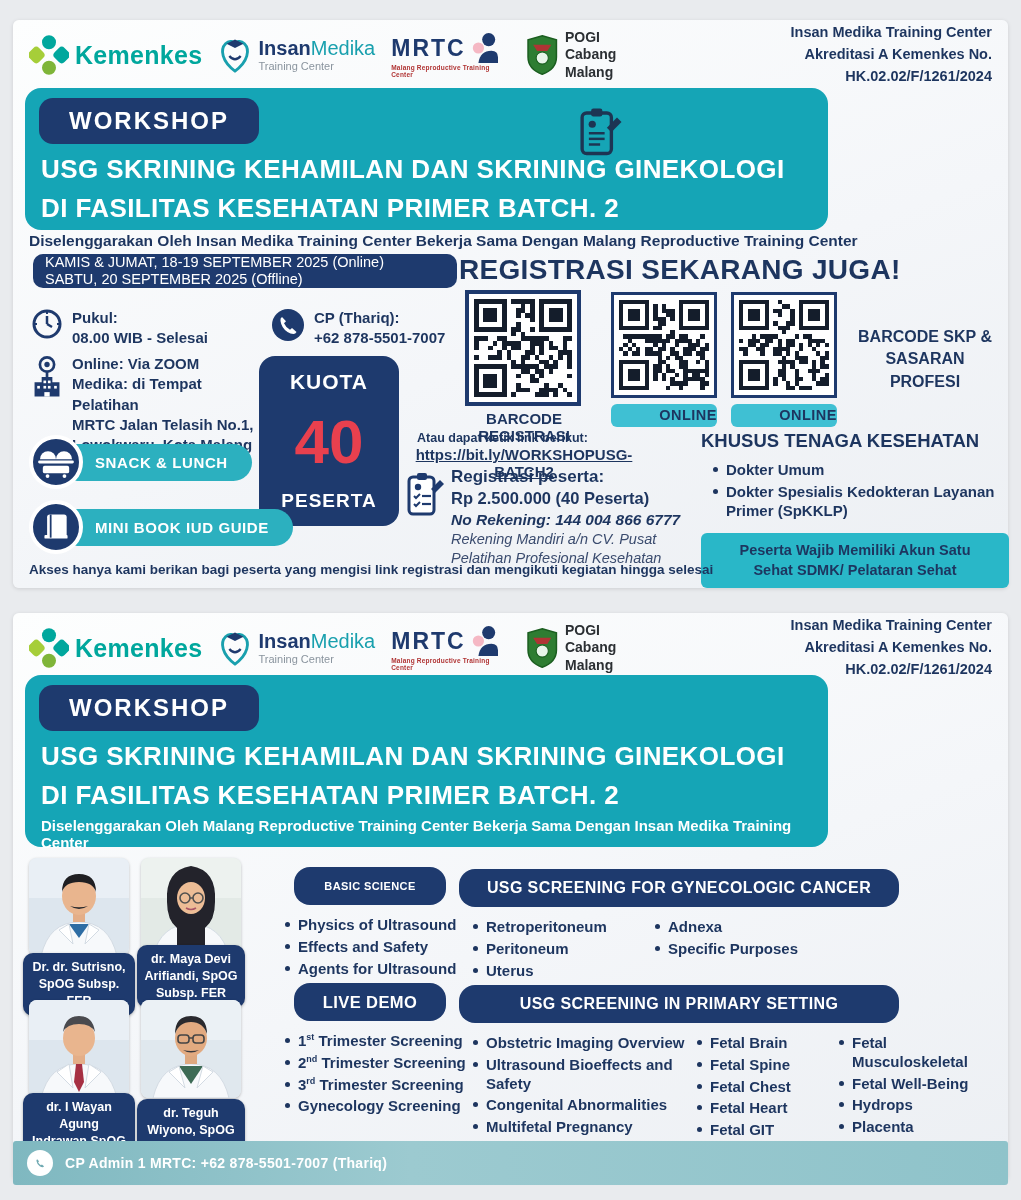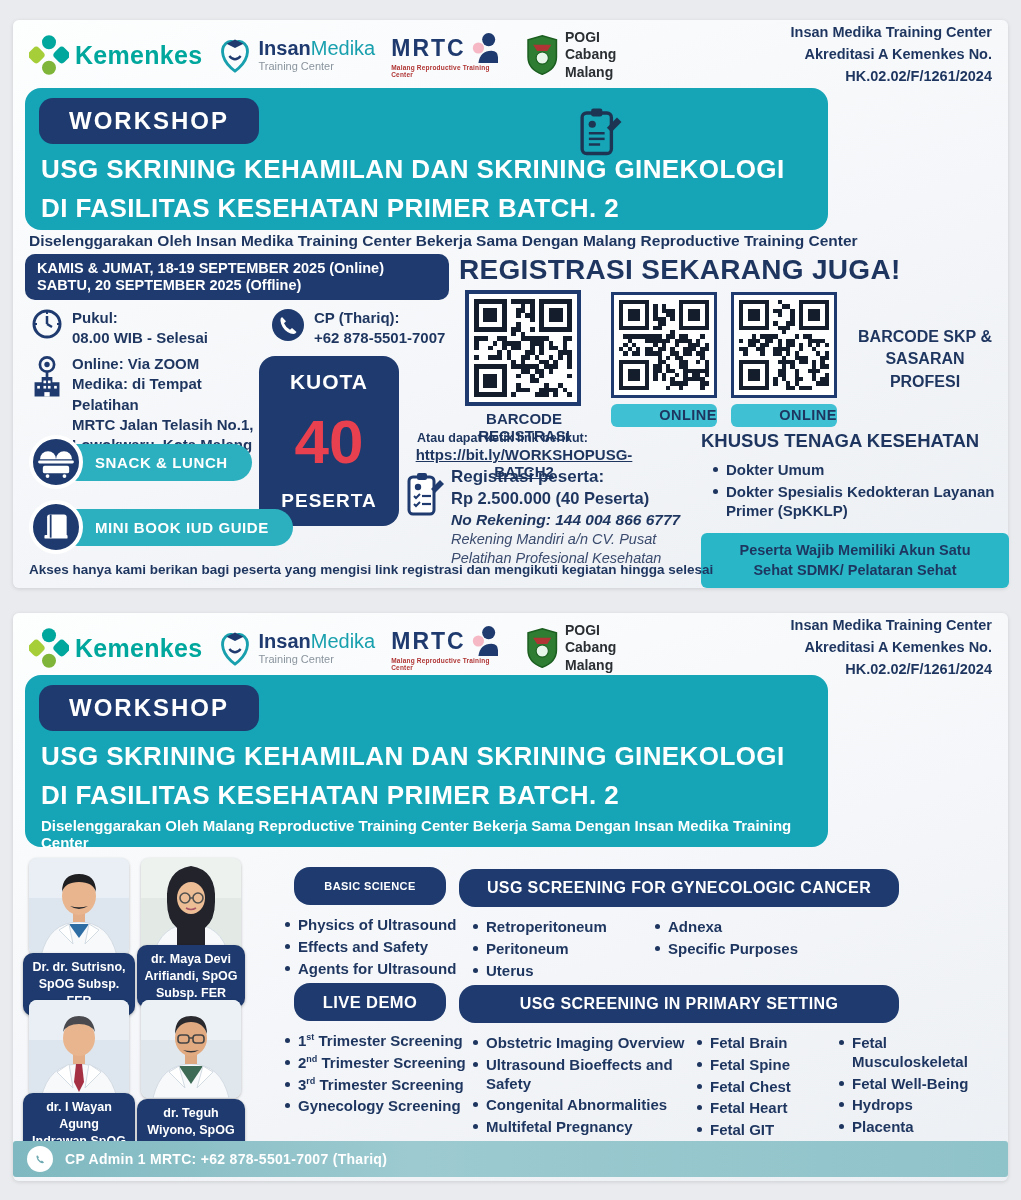--- a/index.html
+++ b/index.html
@@ -30,22 +30,22 @@
   #banner1{top:68px;height:142px;} #banner2{top:62px;height:172px;}
   .wpill{position:absolute;left:14px;top:10px;background:#1e3a6e;color:#fff;font-size:24px;font-weight:bold;
          letter-spacing:2px;padding:9px 30px;border-radius:14px;}
   .btitle{position:absolute;left:16px;top:62px;color:#fff;font-weight:bold;font-size:26px;
           letter-spacing:.4px;line-height:39px;white-space:nowrap;}
   .bsub{position:absolute;left:16px;top:142px;color:#fff;font-weight:bold;font-size:15px;}
   .banner-clip{position:absolute;right:206px;top:16px;}
 
   
   .sub1{position:absolute;top:212px;left:16px;width:965px;font-size:15.5px;font-weight:bold;color:#1d355f;}
-  .dateband{position:absolute;top:234px;left:12px;width:400px;background:#1e3a6e;color:#fff;border-radius:10px;
-            padding:6px 12px;font-size:14.5px;font-weight:bold;line-height:17px;}
+  .dateband{position:absolute;top:234px;left:20px;width:400px;background:#1e3a6e;color:#fff;border-radius:10px;
+            padding:0 12px;font-size:14.5px;font-weight:normal;line-height:17px;}
   .inforow{position:absolute;display:flex;gap:9px;align-items:flex-start;}
   .inforow .txt{font-size:15px;font-weight:bold;line-height:1.35;color:#1d355f;}
   .kuota{position:absolute;left:246px;top:336px;width:140px;height:170px;background:#1e3a6e;border-radius:16px;
          display:flex;flex-direction:column;align-items:center;justify-content:space-between;padding:14px 0;box-sizing:border-box;}
   .kuota .kl{color:#fff;font-size:21px;font-weight:bold;letter-spacing:1px;}
   .kuota .kv{color:#e8404e;font-size:62px;font-weight:bold;line-height:.9;}
   .kuota .ku{color:#fff;font-size:19px;font-weight:bold;letter-spacing:1px;}
   .perk{position:absolute;display:flex;align-items:center;}
   .perk .circ{width:54px;height:54px;border-radius:50%;background:#1e3a6e;border:4px solid #fff;z-index:2;
               display:flex;align-items:center;justify-content:center;box-sizing:border-box;}
@@ -84,21 +84,21 @@
   .blist li{display:flex;gap:8px;margin:3px 0;font-weight:bold;color:#1d355f;font-size:15px;line-height:1.25;}
   .blist .dot{width:5px;height:5px;border-radius:50%;background:#1d355f;margin-top:6px;flex:none;}
   sup{font-size:.6em;}
 
   
   .photo{position:absolute;width:100px;height:98px;border-radius:8px;overflow:hidden;box-shadow:0 1px 3px rgba(0,0,0,.25);}
   .plate{position:absolute;background:#1e3a6e;border-radius:10px;color:#fff;font-size:12.5px;font-weight:bold;
          text-align:center;padding:6px 5px;line-height:1.35;box-sizing:border-box;box-shadow:0 1px 3px rgba(0,0,0,.3);}
   .secpill{position:absolute;background:#1e3a6e;border-radius:16px;color:#fff;font-weight:bold;text-align:center;
            display:flex;align-items:center;justify-content:center;letter-spacing:.4px;}
-  .cpbar{position:absolute;left:0;top:528px;width:995px;height:36px;border-radius:3px;
+  .cpbar{position:absolute;left:0;top:528px;width:995px;height:44px;border-radius:3px;
          background:linear-gradient(90deg,#7fb8c0,#9ccad0 40%,#8fc3ca);display:flex;align-items:center;}
   .cpbar .cpcirc{width:26px;height:26px;border-radius:50%;background:#fff;margin-left:14px;
                  display:flex;align-items:center;justify-content:center;flex:none;}
   .cpbar .cptxt{color:#fff;font-size:14px;font-weight:bold;margin-left:12px;letter-spacing:.3px;}
 </style>
 </head>
 <body>
 
 <div class="page">
 

